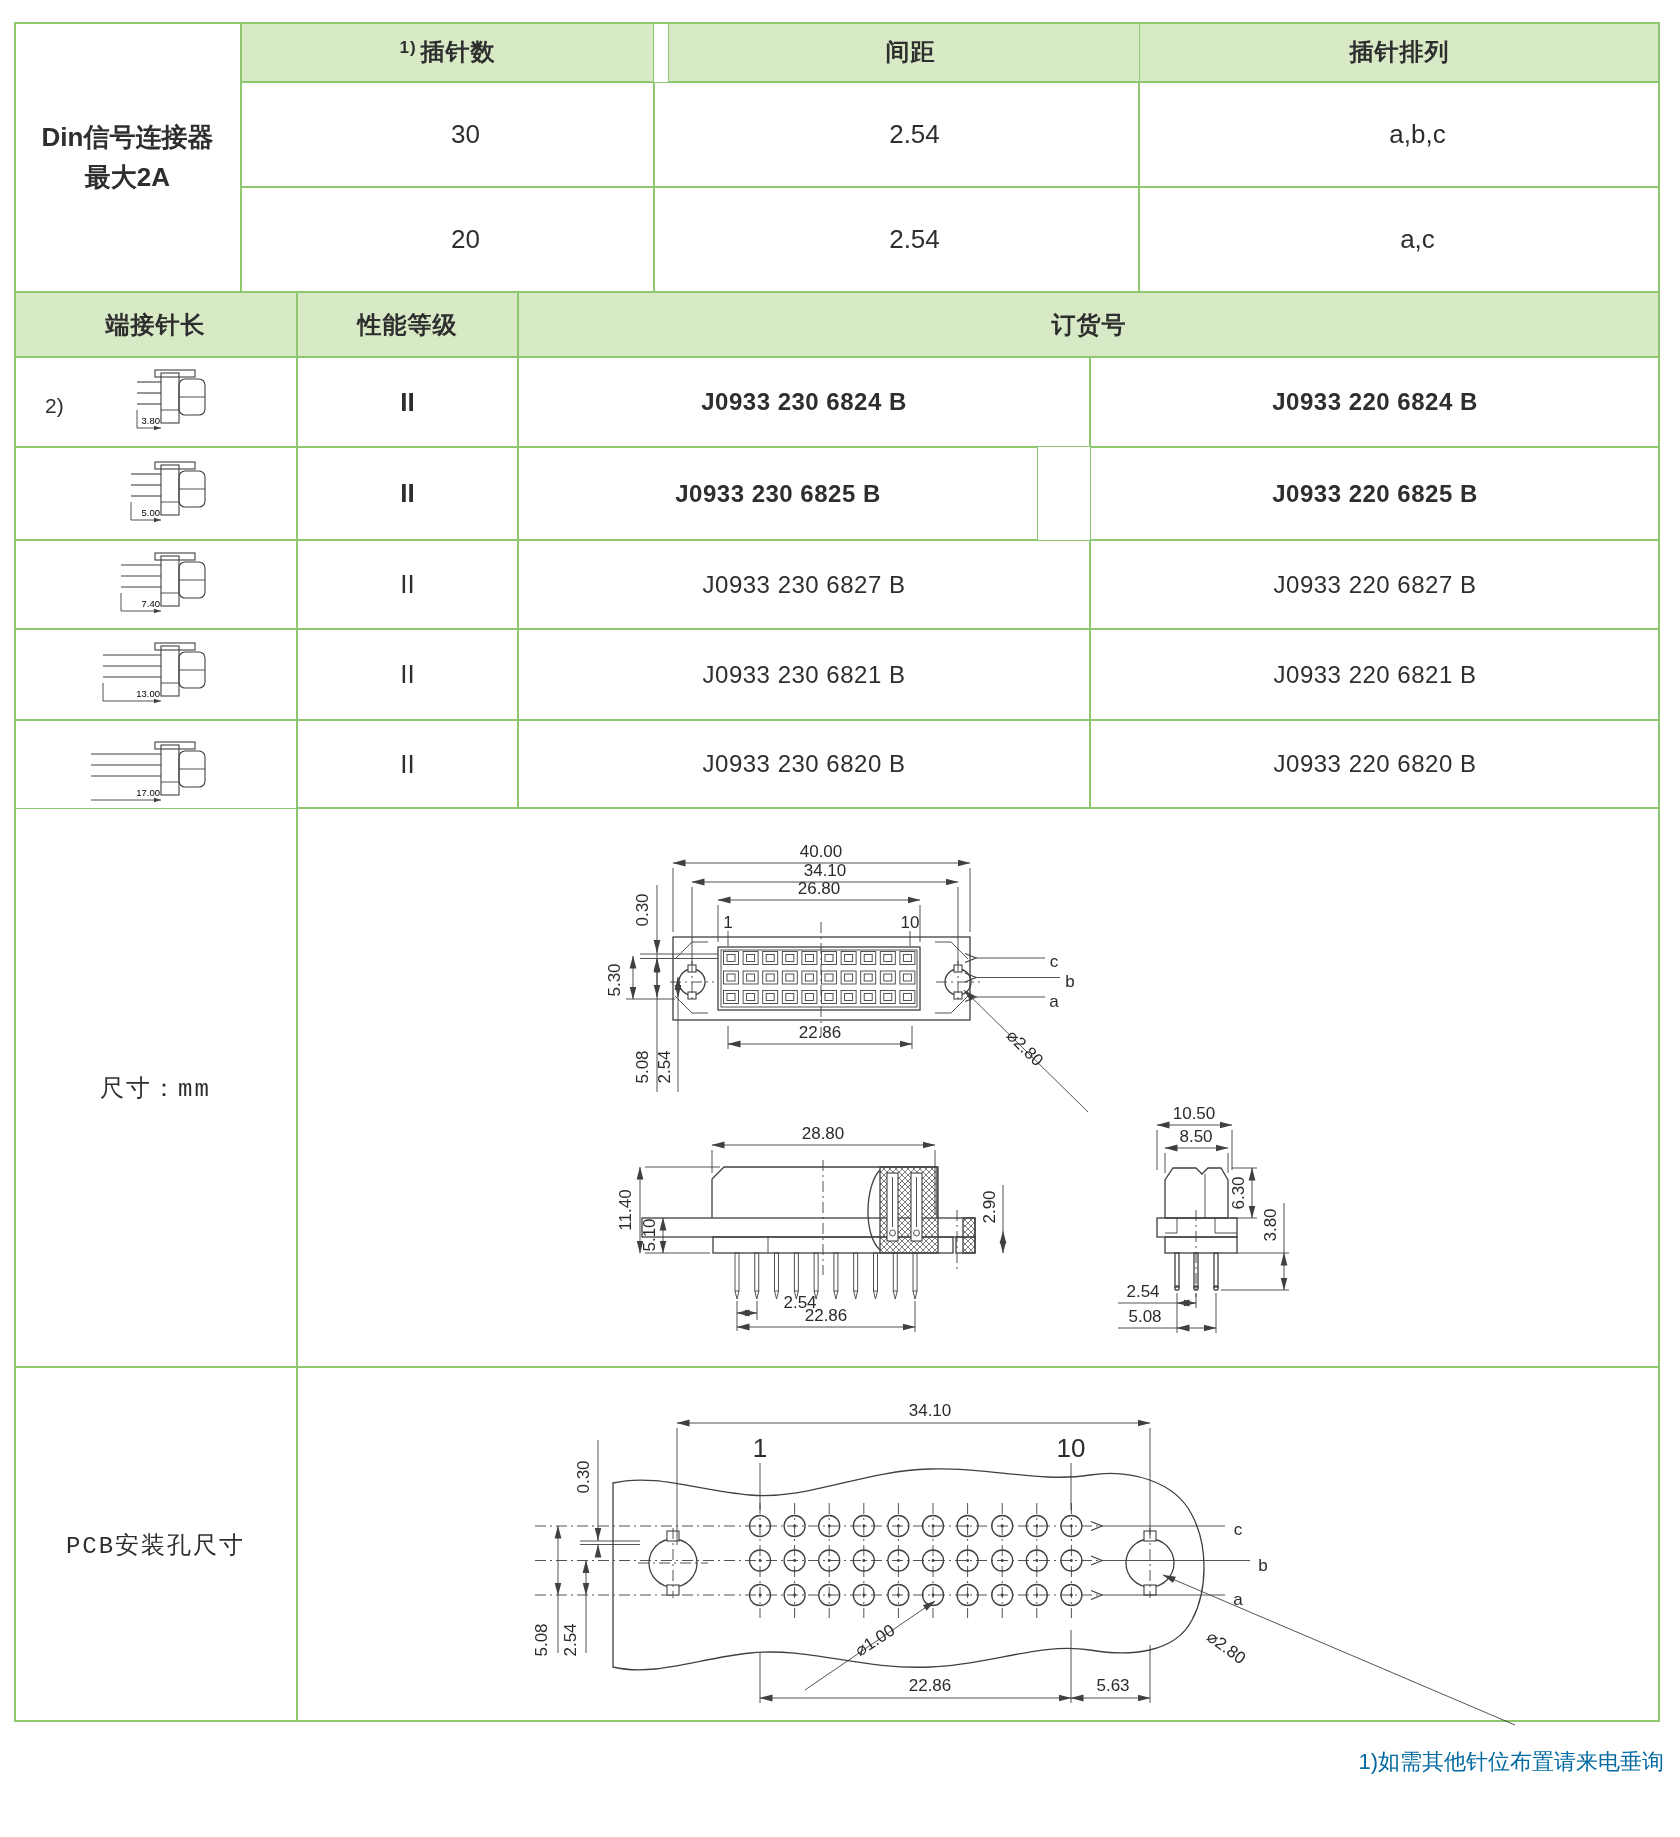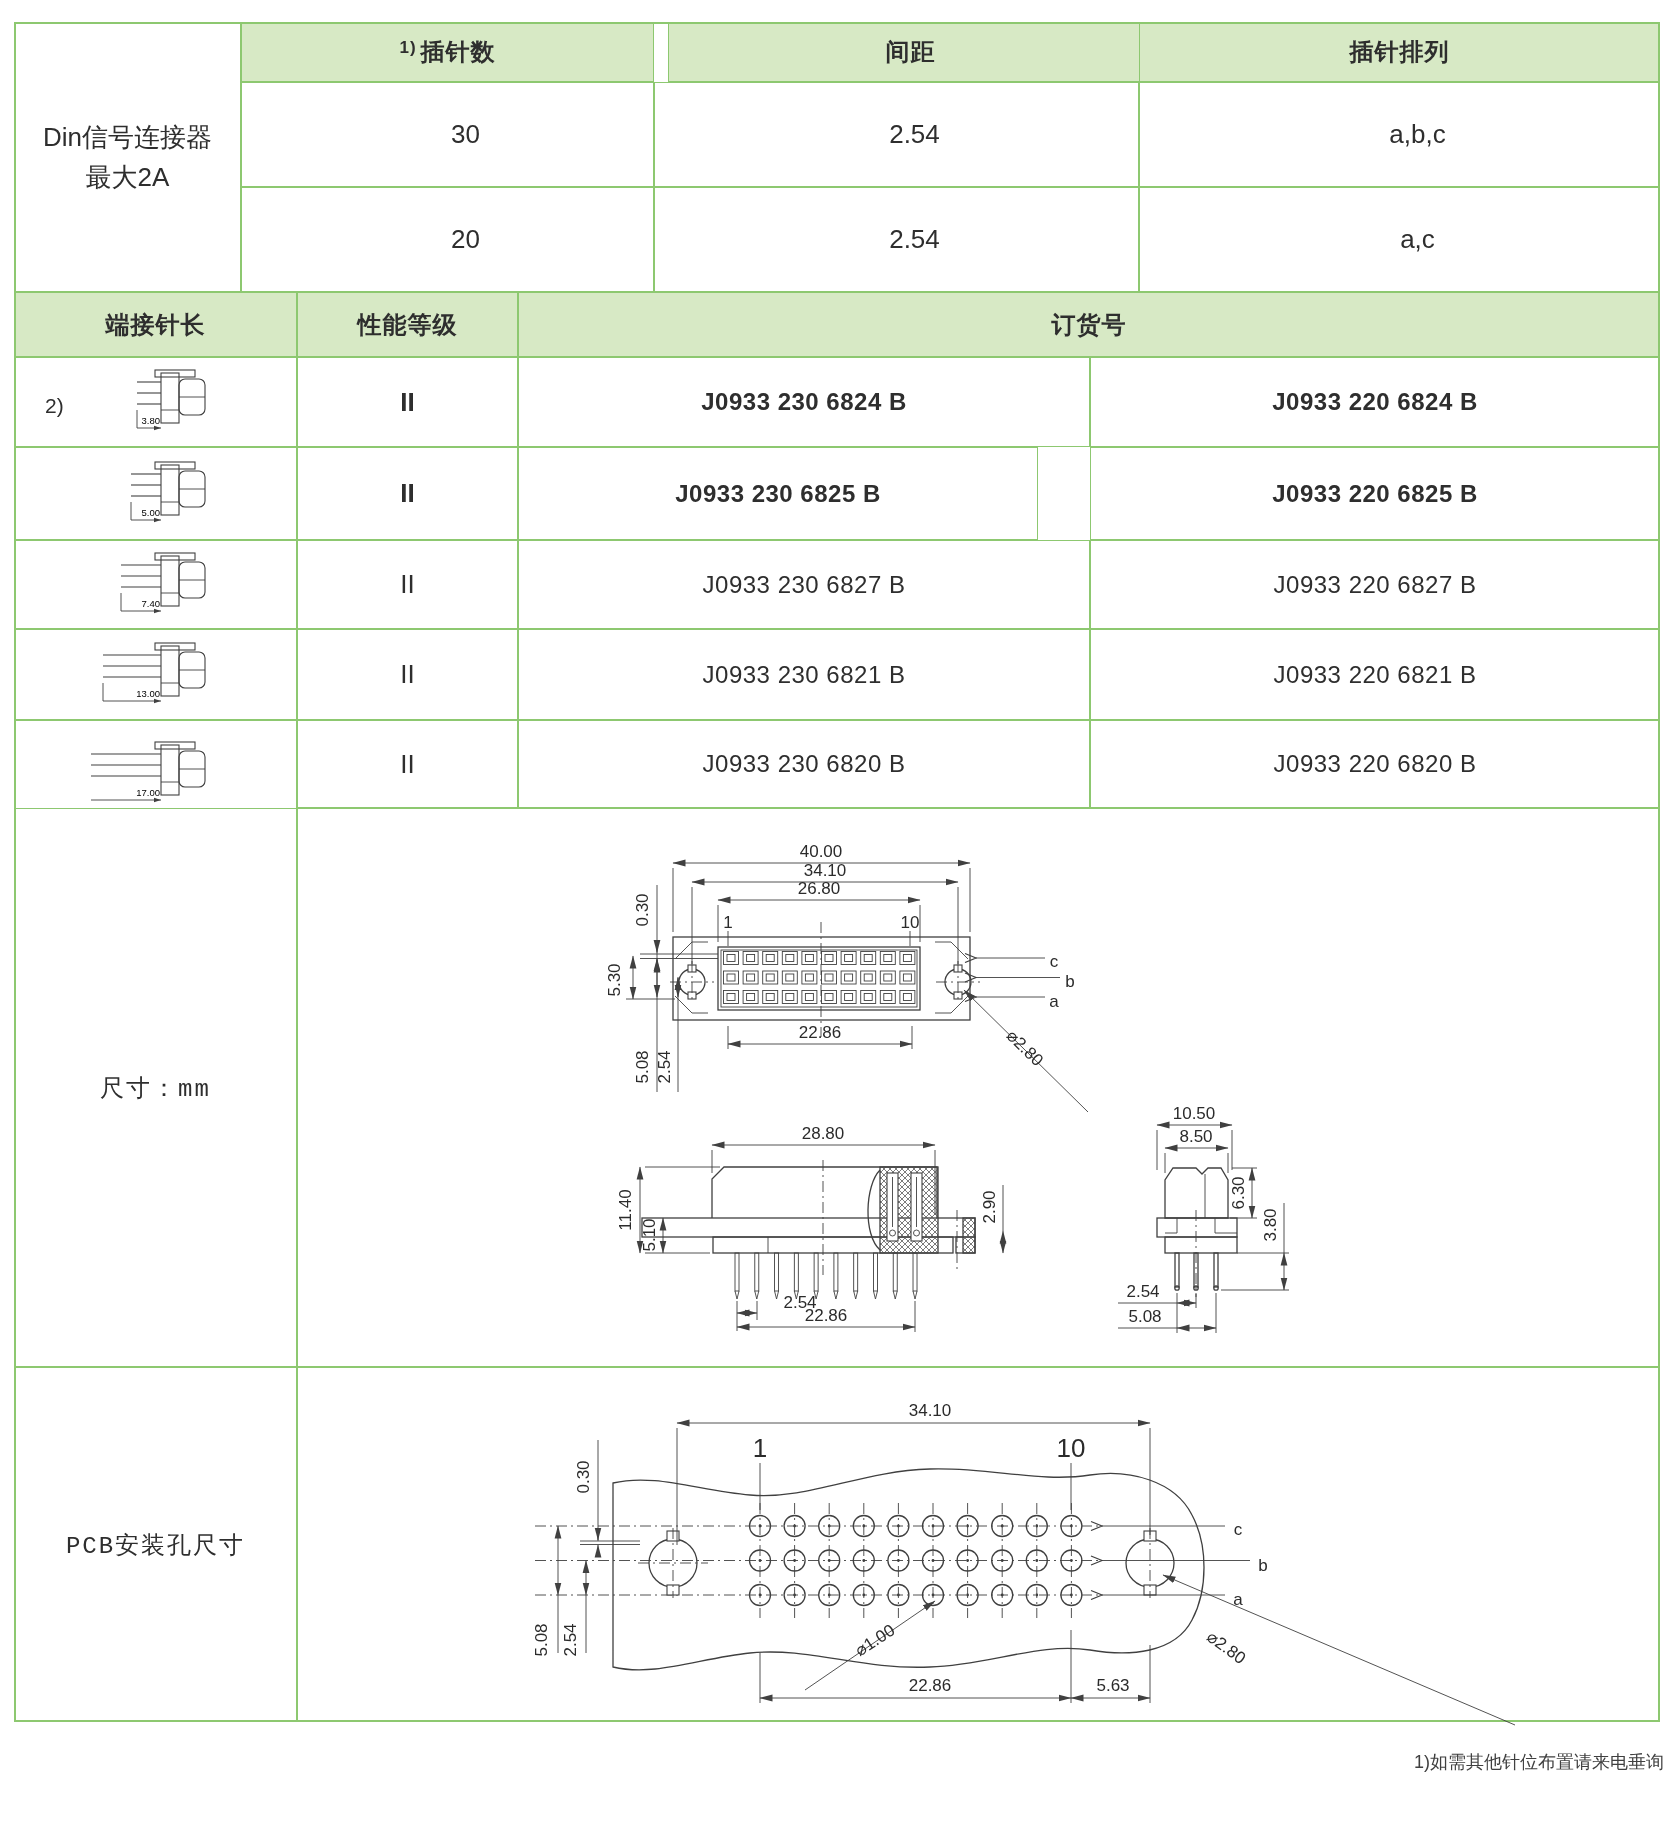--- a/index.html
+++ b/index.html
@@ -13,25 +13,25 @@
     background:#fff;
   }
   .hdr{background:#d7e9c5;font-weight:bold;font-size:24px;letter-spacing:1px;}
   .val{font-size:26px;padding-left:36px;}
   .ord{font-size:24px;letter-spacing:.5px;}
   .grade{font-size:26px;}
   .bold-row .ord,.bold-row .grade{font-weight:bold;}
   .seclab{font-size:24px;letter-spacing:2px;font-family:Liberation Mono, monospace;}
   .outer{position:absolute;box-sizing:border-box;border:2.5px solid #8dc870;pointer-events:none;background:transparent;}
   .sup-prefix{font-size:17px;font-weight:bold;margin-right:4px;position:relative;top:-4px;}
-  .prodname{font-weight:normal;font-size:26px;line-height:40px;}
+  .prodname{font-weight:bold;font-size:26px;line-height:40px;}
   .fnmark{position:absolute;left:30px;top:36px;font-size:21px;}
   .footnotes{
     position:absolute;right:16px;top:1744px;text-align:right;
-    font-size:18px;line-height:36px;color:#404040;
+    font-size:22px;line-height:36px;color:#0369a1;
   }
   
   .drw{position:absolute;overflow:visible;}
   .ln{stroke:#404040;stroke-width:1.3;fill:none;}
   .thin{stroke:#404040;stroke-width:.9;fill:none;}
   .dash{stroke:#404040;stroke-width:.9;fill:none;stroke-dasharray:11,4,2,4;}
   .drw text{fill:#2b2b2b;font-size:17px;font-family:"Liberation Sans",sans-serif;text-anchor:middle;}
   .drw text.rot{text-anchor:middle;}
   .cba{font-size:27px;}
   .serif{font-family:"Liberation Serif",serif;font-size:21px;}

